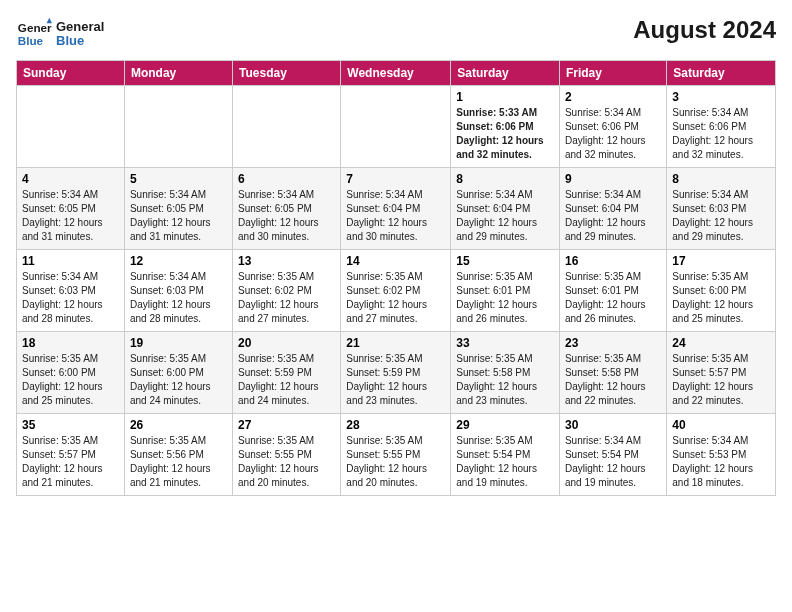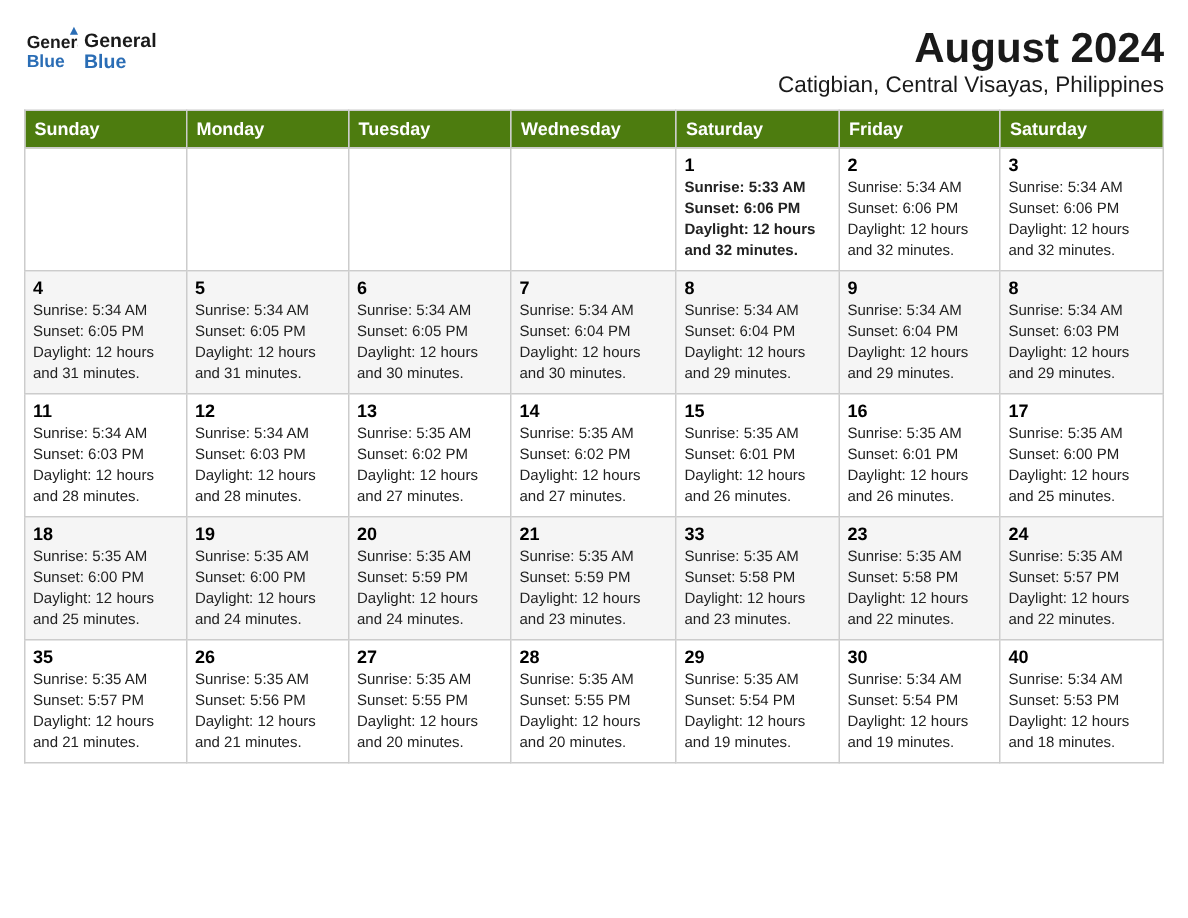--- a/index.html
+++ b/index.html
@@ -22,35 +22,35 @@
       gap: 4px;
     }
     .logo-icon {
       width: 36px;
       height: 36px;
     }
     .title-area {
       text-align: right;
     }
     .main-title {
-      font-size: 28px;
+      font-size: 24px;
       font-weight: bold;
       color: #1a1a1a;
     }
     .subtitle {
       font-size: 15px;
       color: #1a1a1a;
     }
     .calendar-table {
       width: 100%;
       border-collapse: collapse;
       font-size: 10.5px;
     }
     .calendar-table thead tr th {
-      background-color: #4d7c0f;
+      background-color: #be185d;
       color: #fff;
       text-align: left;
       padding: 5px 6px;
       font-size: 12px;
       border: 1px solid #ccc;
     }
     .calendar-table tbody tr td {
       border: 1px solid #ccc;
       vertical-align: top;
       padding: 4px 5px;
@@ -86,21 +86,20 @@
       <text x="2" y="32" font-size="13" font-weight="bold" fill="#2a6db5">Blue</text>
       <polygon points="34,8 40,8 37,2" fill="#2a6db5"></polygon>
     </svg>
     <div style="display:flex;flex-direction:column;">
       <span style="font-weight:bold;font-size:13px;color:#1a1a1a;line-height:1.1;">General</span>
       <span style="font-weight:bold;font-size:13px;color:#2a6db5;line-height:1.1;">Blue</span>
     </div>
   </div>
   <div class="title-area">
     <div class="main-title">August 2024</div>
-    <div class="subtitle">Catigbian, Central Visayas, Philippines</div>
   </div>
 </div>
 
 <table class="calendar-table">
   <thead>
     <tr>
     <th>Sunday</th>
         <th>Monday</th>
         <th>Tuesday</th>
         <th>Wednesday</th>

